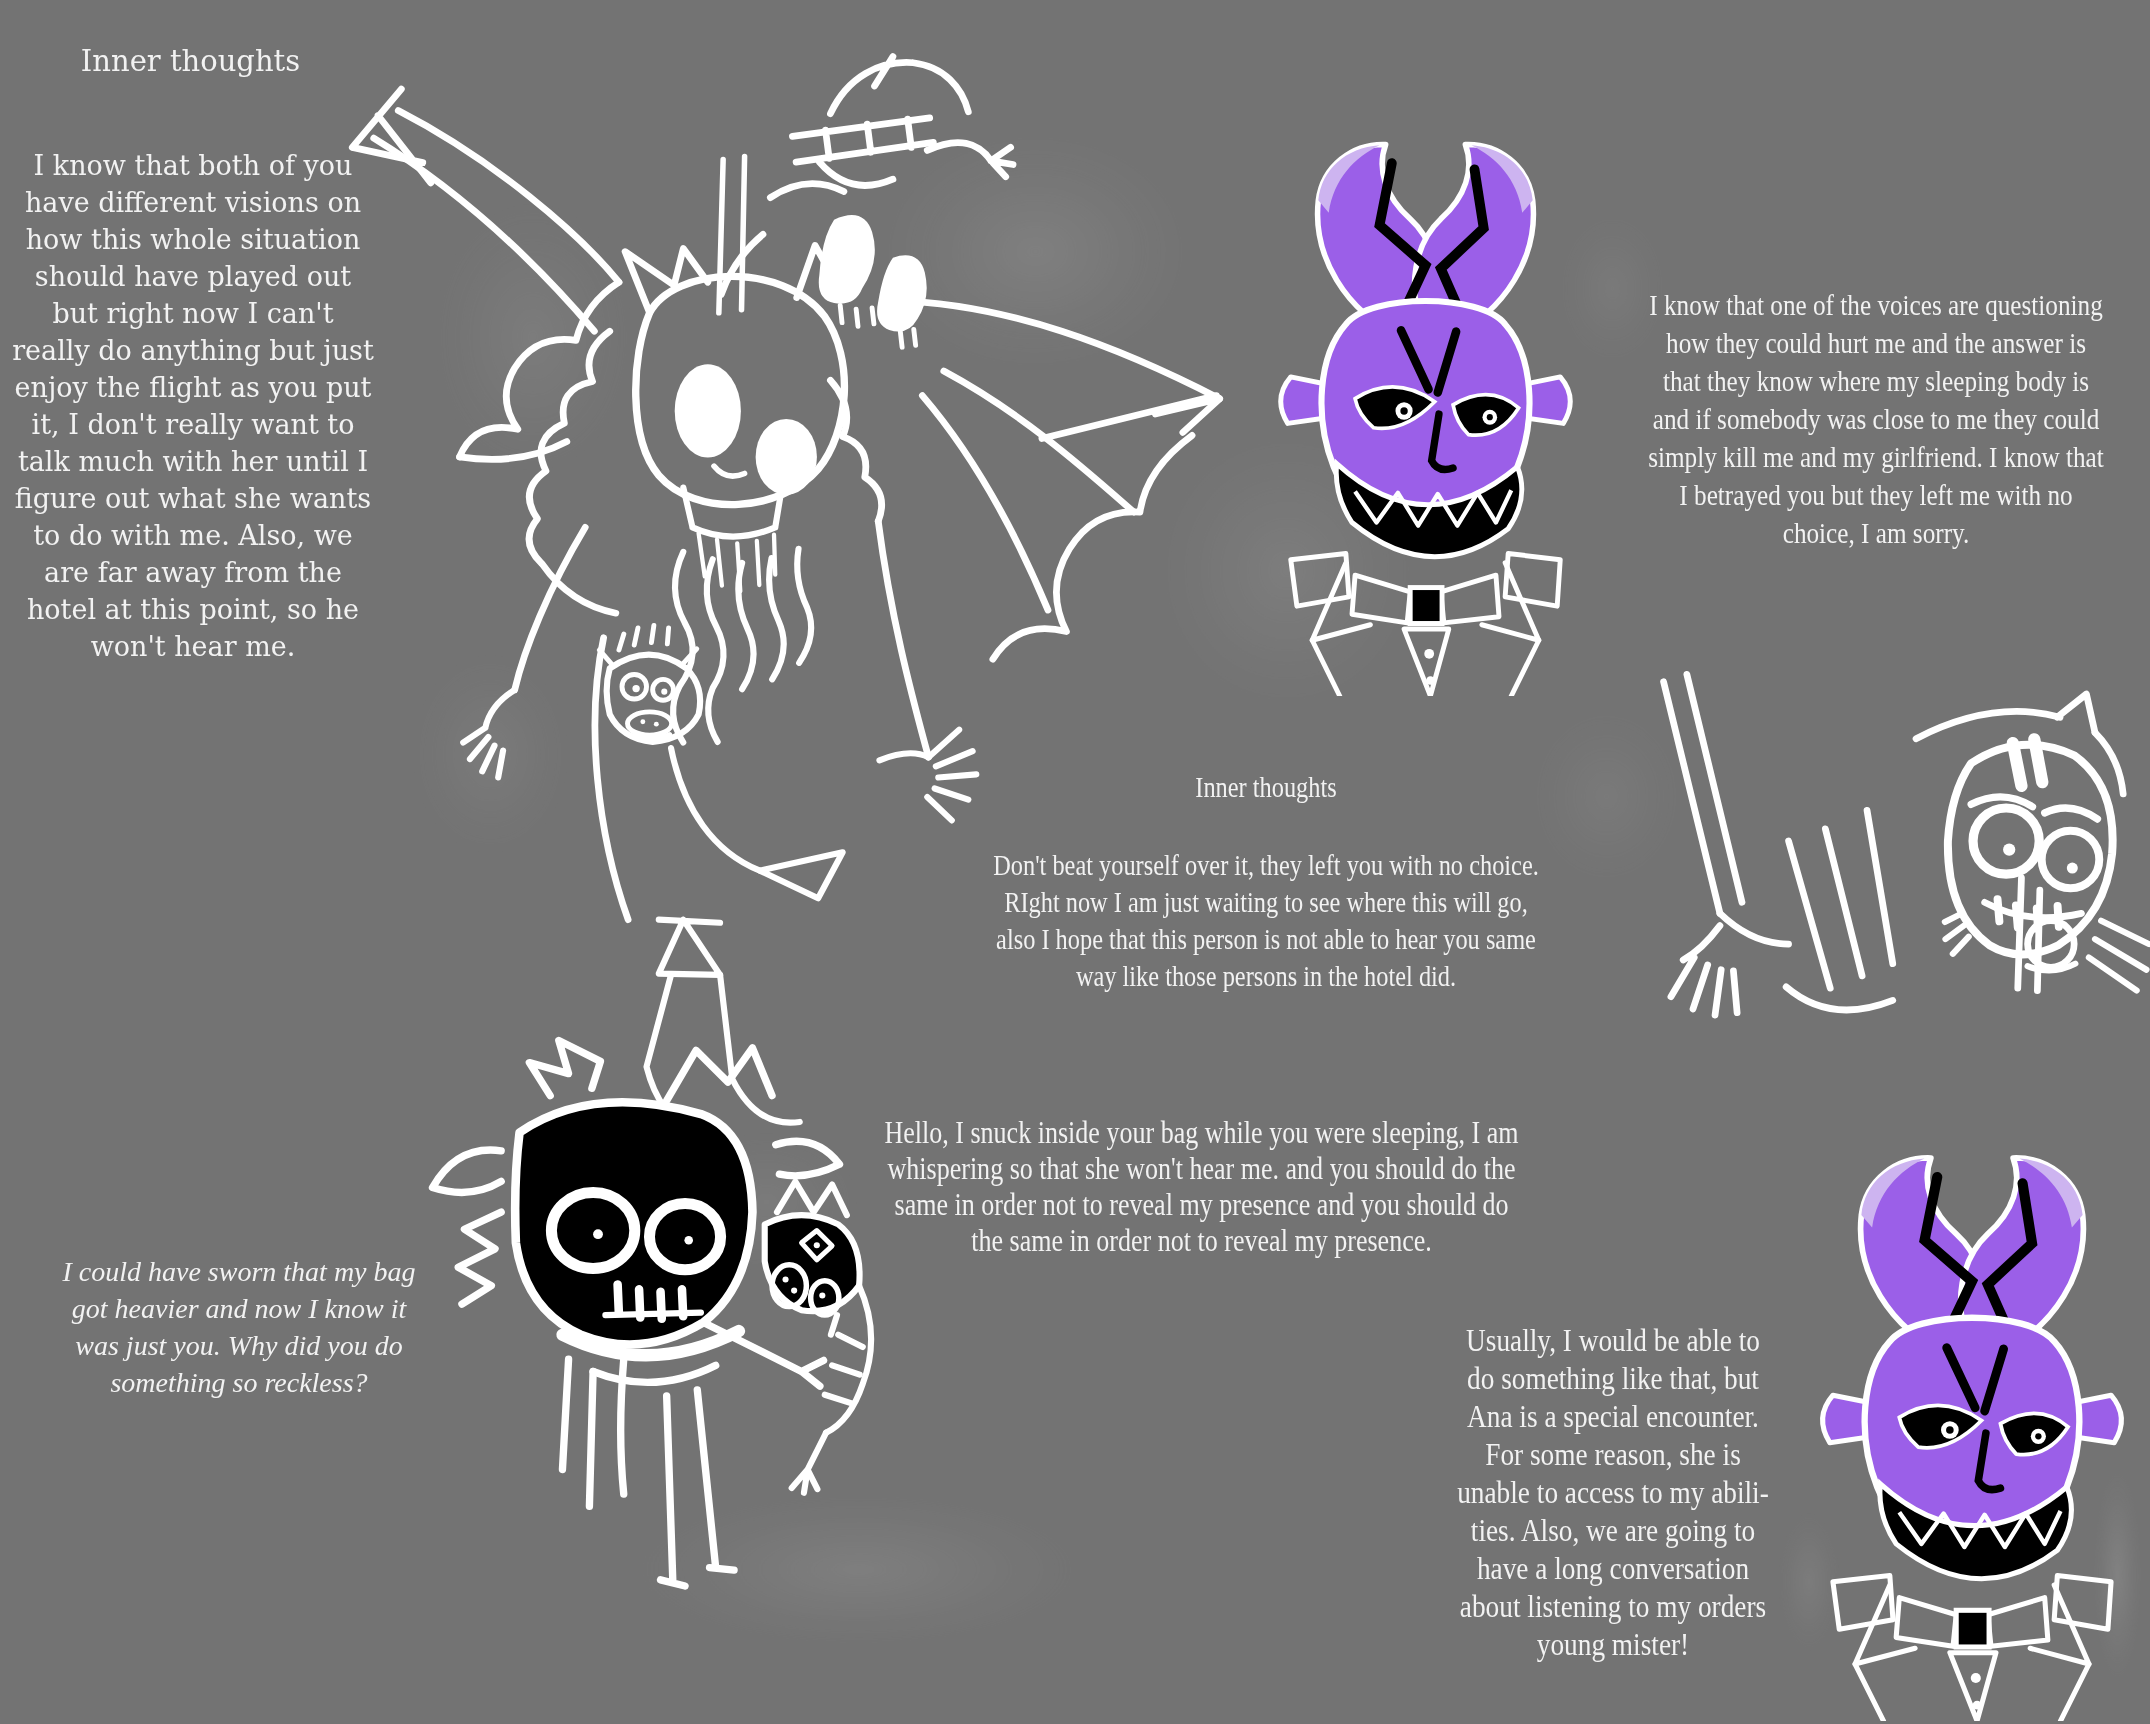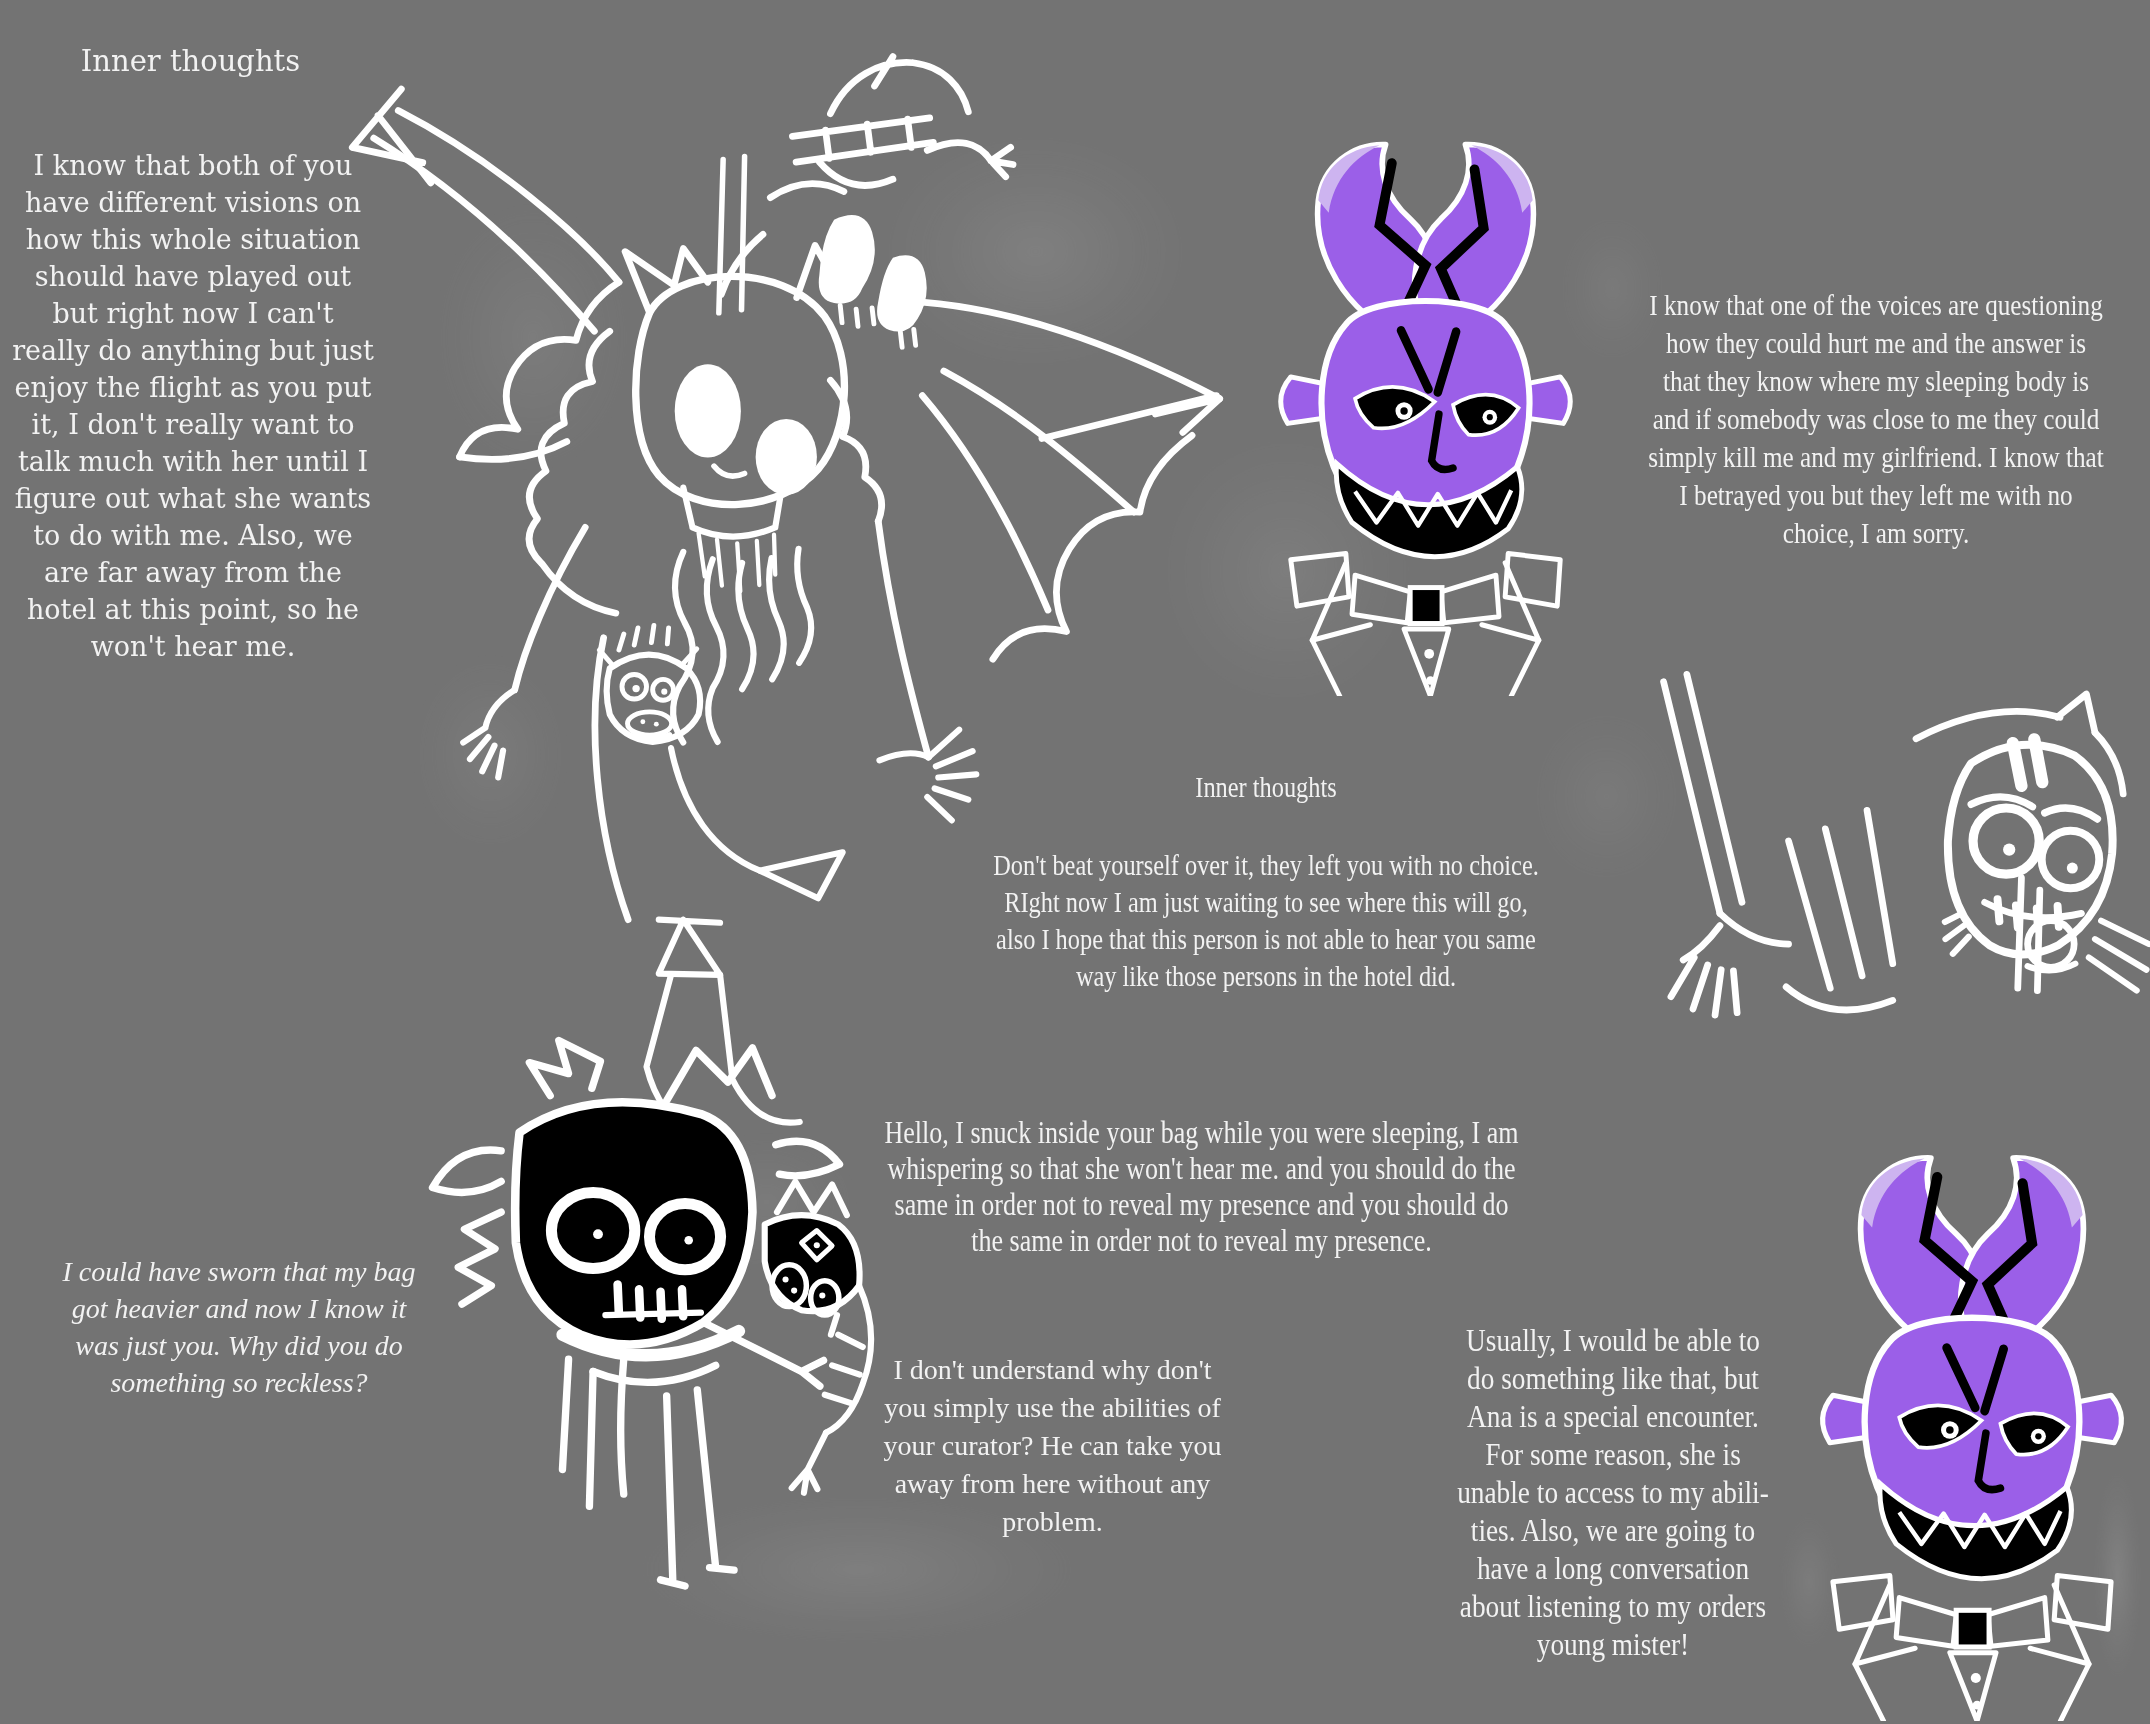--- a/index.html
+++ b/index.html
@@ -64,25 +64,20 @@
   <div class="tb cond" style="left:754px;top:1115px;width:895px;font-size:31px;line-height:36px;">Hello, I snuck inside your bag while you were sleeping, I am
 whispering so that she won't hear me. and you should do the
 same in order not to reveal my presence and you should do
 the same in order not to reveal my presence.</div>
 
   <div class="tb" style="left:43px;top:1253px;width:392px;font-size:28px;line-height:37px;font-style:italic;">I could have sworn that my bag
 got heavier and now I know it
 was just you. Why did you do
 something so reckless?</div>
 
-  <div class="tb" style="left:858px;top:1351px;width:389px;font-size:28px;line-height:38px;">I don't understand why don't
-you simply use the abilities of
-your curator? He can take you
-away from here without any
-problem.</div>
 
   <div class="tb cond" style="left:1386px;top:1321px;width:454px;font-size:32.5px;line-height:38px;">Usually, I would be able to
 do something like that, but
 Ana is a special encounter.
 For some reason, she is
 unable to access to my abili-
 ties. Also, we are going to
 have a long conversation
 about listening to my orders
 young mister!</div>

